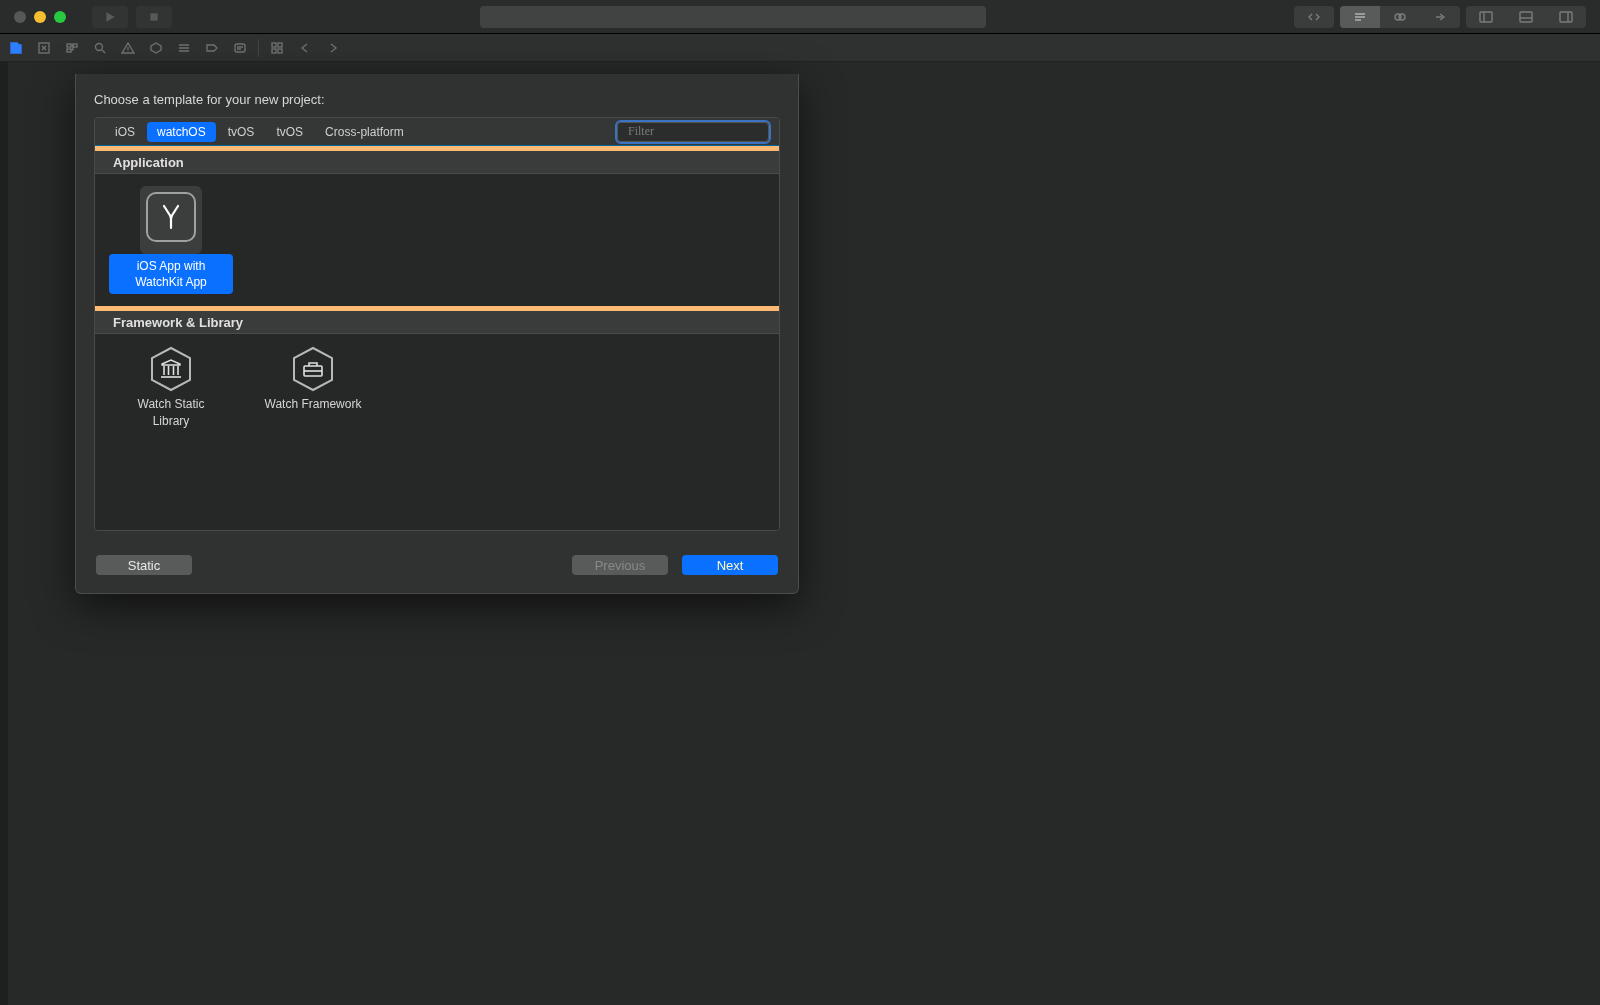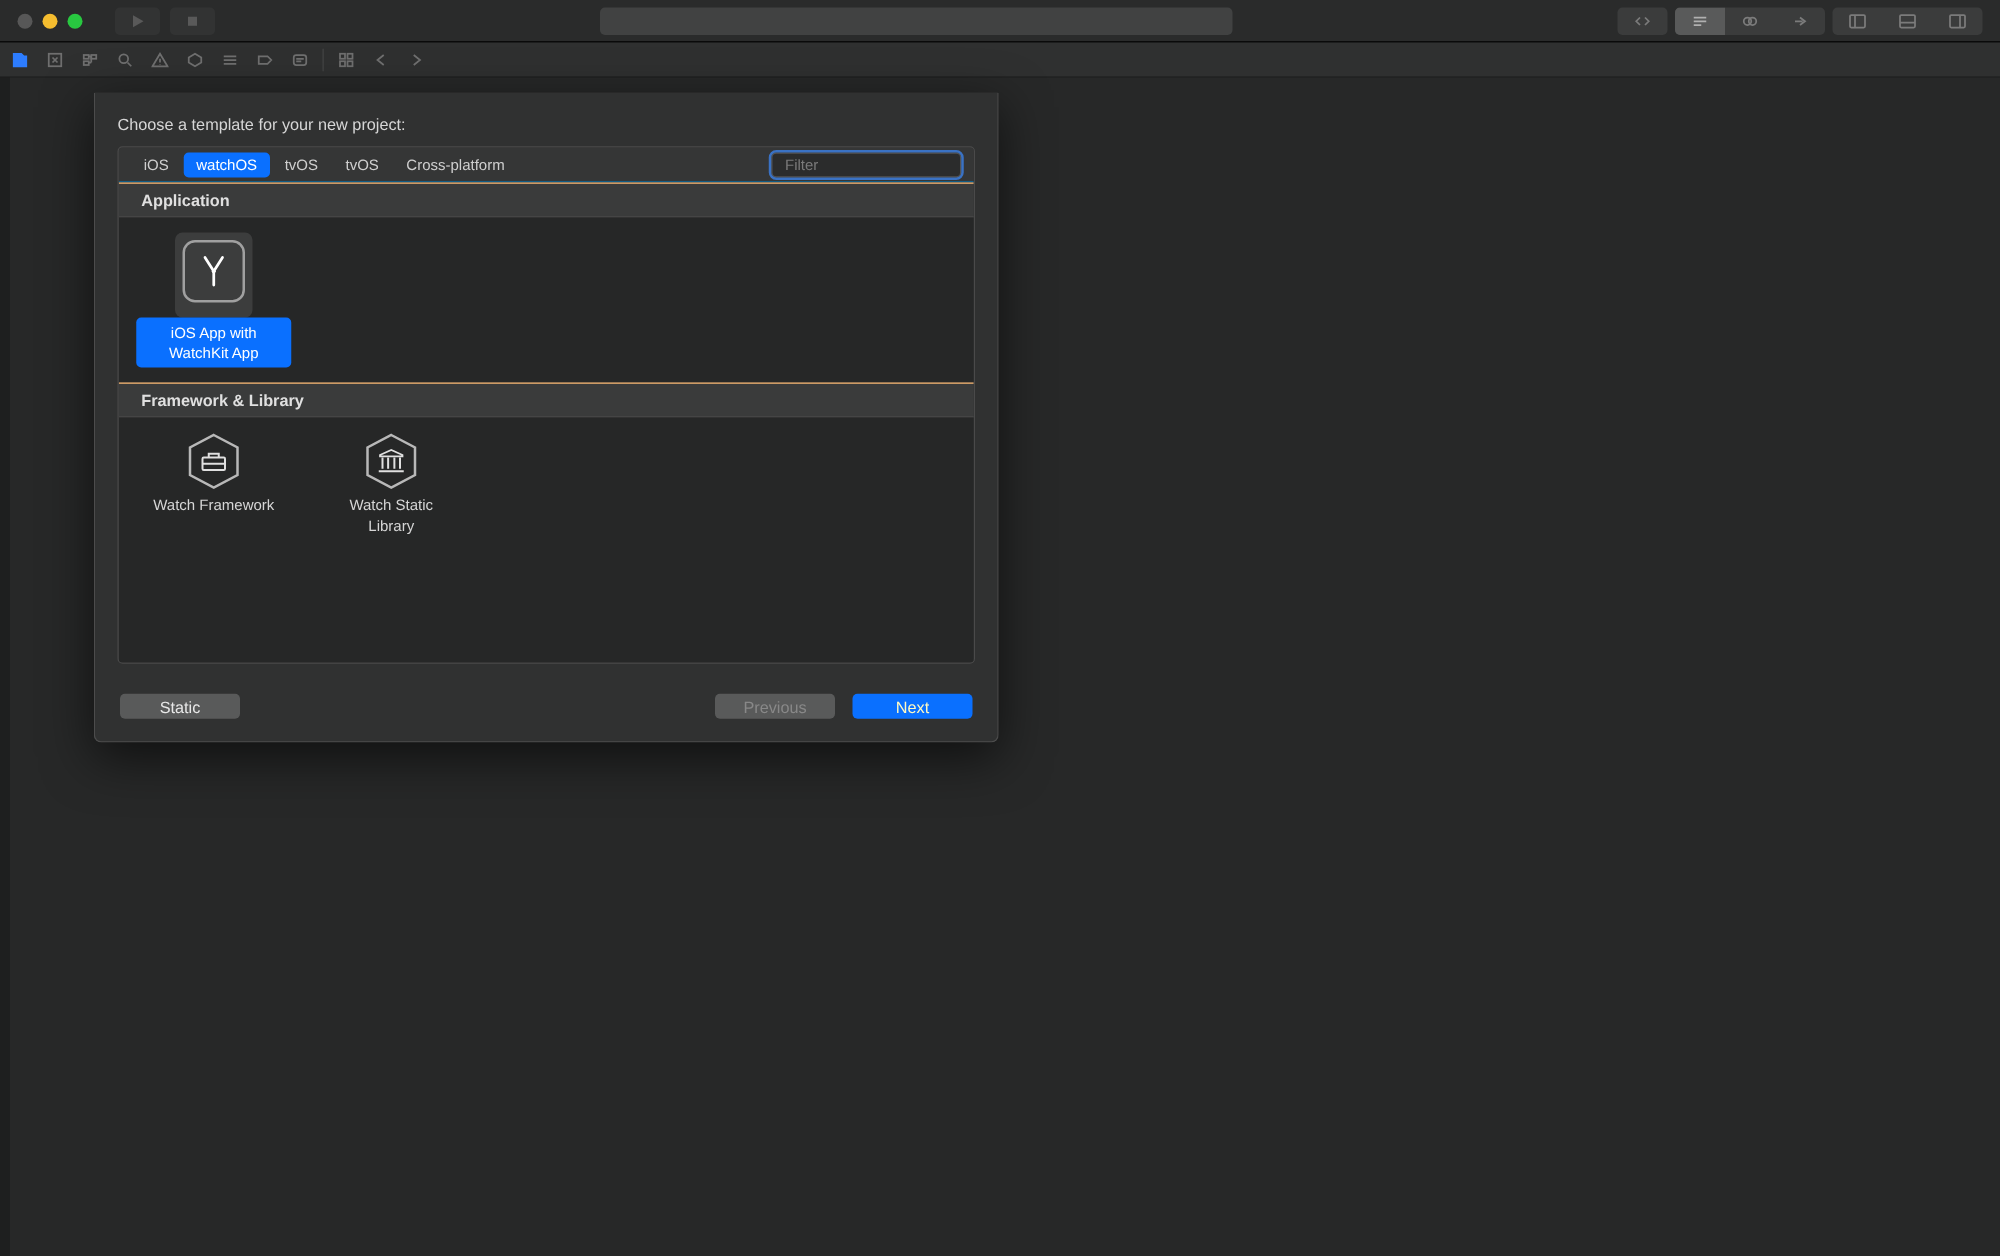--- a/index.html
+++ b/index.html
@@ -43,24 +43,24 @@
 
 
 .sheet { position: absolute; left: 67px; top: 12px; width: 724px; height: 520px; background: #303131; border: 1px solid #4c4c4c; border-top: none; border-radius: 0 0 6px 6px; box-shadow: 0 12px 40px rgba(0,0,0,.6); display: flex; flex-direction: column; padding: 18px; }
 .sheet-title { color: #d6d6d6; font-size: 13px; margin-bottom: 10px; }
 .sheet-body { flex: 1; border: 1px solid #4a4a4a; border-radius: 4px; display: flex; flex-direction: column; overflow: hidden; }
 .tabbar { height: 28px; background: #353636; border-bottom: 1px solid #0369a1; display: flex; align-items: center; padding: 0 10px; gap: 2px; }
 .plat-tab { padding: 3px 10px; font-size: 12px; color: #cfcfcf; border-radius: 4px; cursor: default; }
 .plat-tab.active { background: #0a70ff; color: #fff; }
 .filter-wrap { margin-left: auto; display: flex; align-items: center; width: 152px; height: 20px; background: #2b2c2c; border: 1px solid #545454; border-radius: 4px; padding: 0 6px; outline: 2px solid #3a72c4; outline-offset: 0; }
 .filter-wrap svg { width: 12px; height: 12px; fill: #8a8a8a; margin-right: 4px; }
-.filter-wrap input { flex: 1; background: transparent; border: none; outline: none; color: #86efac; font-size: 12px; }
+.filter-wrap input { flex: 1; background: transparent; border: none; outline: none; color: #86efac; font-size: 12px; font-family: Liberation Serif, serif; }
 .filter-wrap input::placeholder { color: #7a7a7a; }
 
-.section-head { height: 28px; background: #3a3b3b; border-top: 1px solid #fdba74; border-bottom: 1px solid #4a4a4a; display: flex; align-items: center; padding: 0 18px; color: #e0e0e0; font-size: 13px; font-weight: 600; }
+.section-head { height: 28px; background: #3a3b3b; border-top: 5px solid #fdba74; border-bottom: 1px solid #4a4a4a; display: flex; align-items: center; padding: 0 18px; color: #e0e0e0; font-size: 13px; font-weight: 600; }
 .section-head:first-of-type { border-top: none; }
 .section-body { background: #262727; padding: 12px 14px; display: flex; gap: 18px; flex-wrap: wrap; min-height: 100px; }
 .section-body.fill { flex: 1; }
 
 .template { width: 124px; display: flex; flex-direction: column; align-items: center; }
 .tmpl-icon { width: 50px; height: 50px; border: 2px solid #a0a0a0; border-radius: 10px; display: flex; align-items: center; justify-content: center; margin-bottom: 6px; }
 .template.selected .tmpl-icon-wrap { background: #3c3d3d; border-radius: 6px; padding: 6px; }
 .tmpl-icon-wrap { padding: 6px; }
 .tmpl-label { font-size: 12px; color: #d6d6d6; text-align: center; line-height: 1.35; padding: 4px 12px; border-radius: 4px; }
 .template.selected .tmpl-label { background: #0a70ff; color: #fff; }
@@ -256,41 +256,41 @@
             <div class="tmpl-label">iOS App with WatchKit App</div>
           </div>
         </div>
 
         <div class="section-head">Framework &amp; Library</div>
         <div class="section-body fill">
           <div class="template">
             <div class="hex">
               <svg viewBox="0 0 42 46">
                   <polygon points="21,2 40,12 40,34 21,44 2,34 2,12" fill="none" stroke="#b8b8b8" stroke-width="2"></polygon>
-                  <rect x="12" y="20" width="18" height="10" rx="1" fill="none" stroke="#e0e0e0" stroke-width="1.6"></rect>
-                  <path d="M17 20 V17 H25 V20" fill="none" stroke="#e0e0e0" stroke-width="1.6"></path>
-                  <line x1="12" y1="25" x2="30" y2="25" stroke="#e0e0e0" stroke-width="1.6"></line>
-                </svg>
-            </div>
-            <div class="tmpl-label">Watch Framework</div>
-          </div>
-          <div class="template">
-            <div class="hex">
-              <svg viewBox="0 0 42 46">
-                  <polygon points="21,2 40,12 40,34 21,44 2,34 2,12" fill="none" stroke="#b8b8b8" stroke-width="2"></polygon>
                   <path d="M12 18 L21 14 L30 18 V19 H12 Z" fill="none" stroke="#e0e0e0" stroke-width="1.4"></path>
                   <line x1="14" y1="20" x2="14" y2="29" stroke="#e0e0e0" stroke-width="1.6"></line>
                   <line x1="18.5" y1="20" x2="18.5" y2="29" stroke="#e0e0e0" stroke-width="1.6"></line>
                   <line x1="23.5" y1="20" x2="23.5" y2="29" stroke="#e0e0e0" stroke-width="1.6"></line>
                   <line x1="28" y1="20" x2="28" y2="29" stroke="#e0e0e0" stroke-width="1.6"></line>
                   <line x1="11" y1="31" x2="31" y2="31" stroke="#e0e0e0" stroke-width="1.6"></line>
                 </svg>
             </div>
             <div class="tmpl-label">Watch Static Library</div>
           </div>
+          <div class="template">
+            <div class="hex">
+              <svg viewBox="0 0 42 46">
+                  <polygon points="21,2 40,12 40,34 21,44 2,34 2,12" fill="none" stroke="#b8b8b8" stroke-width="2"></polygon>
+                  <rect x="12" y="20" width="18" height="10" rx="1" fill="none" stroke="#e0e0e0" stroke-width="1.6"></rect>
+                  <path d="M17 20 V17 H25 V20" fill="none" stroke="#e0e0e0" stroke-width="1.6"></path>
+                  <line x1="12" y1="25" x2="30" y2="25" stroke="#e0e0e0" stroke-width="1.6"></line>
+                </svg>
+            </div>
+            <div class="tmpl-label">Watch Framework</div>
+          </div>
         </div>
       </div>
 
       <div class="sheet-footer">
         <div class="btn btn-cancel">Static</div>
         <div class="btn btn-prev">Previous</div>
         <div class="btn btn-next">Next</div>
       </div>
     </div>
 

